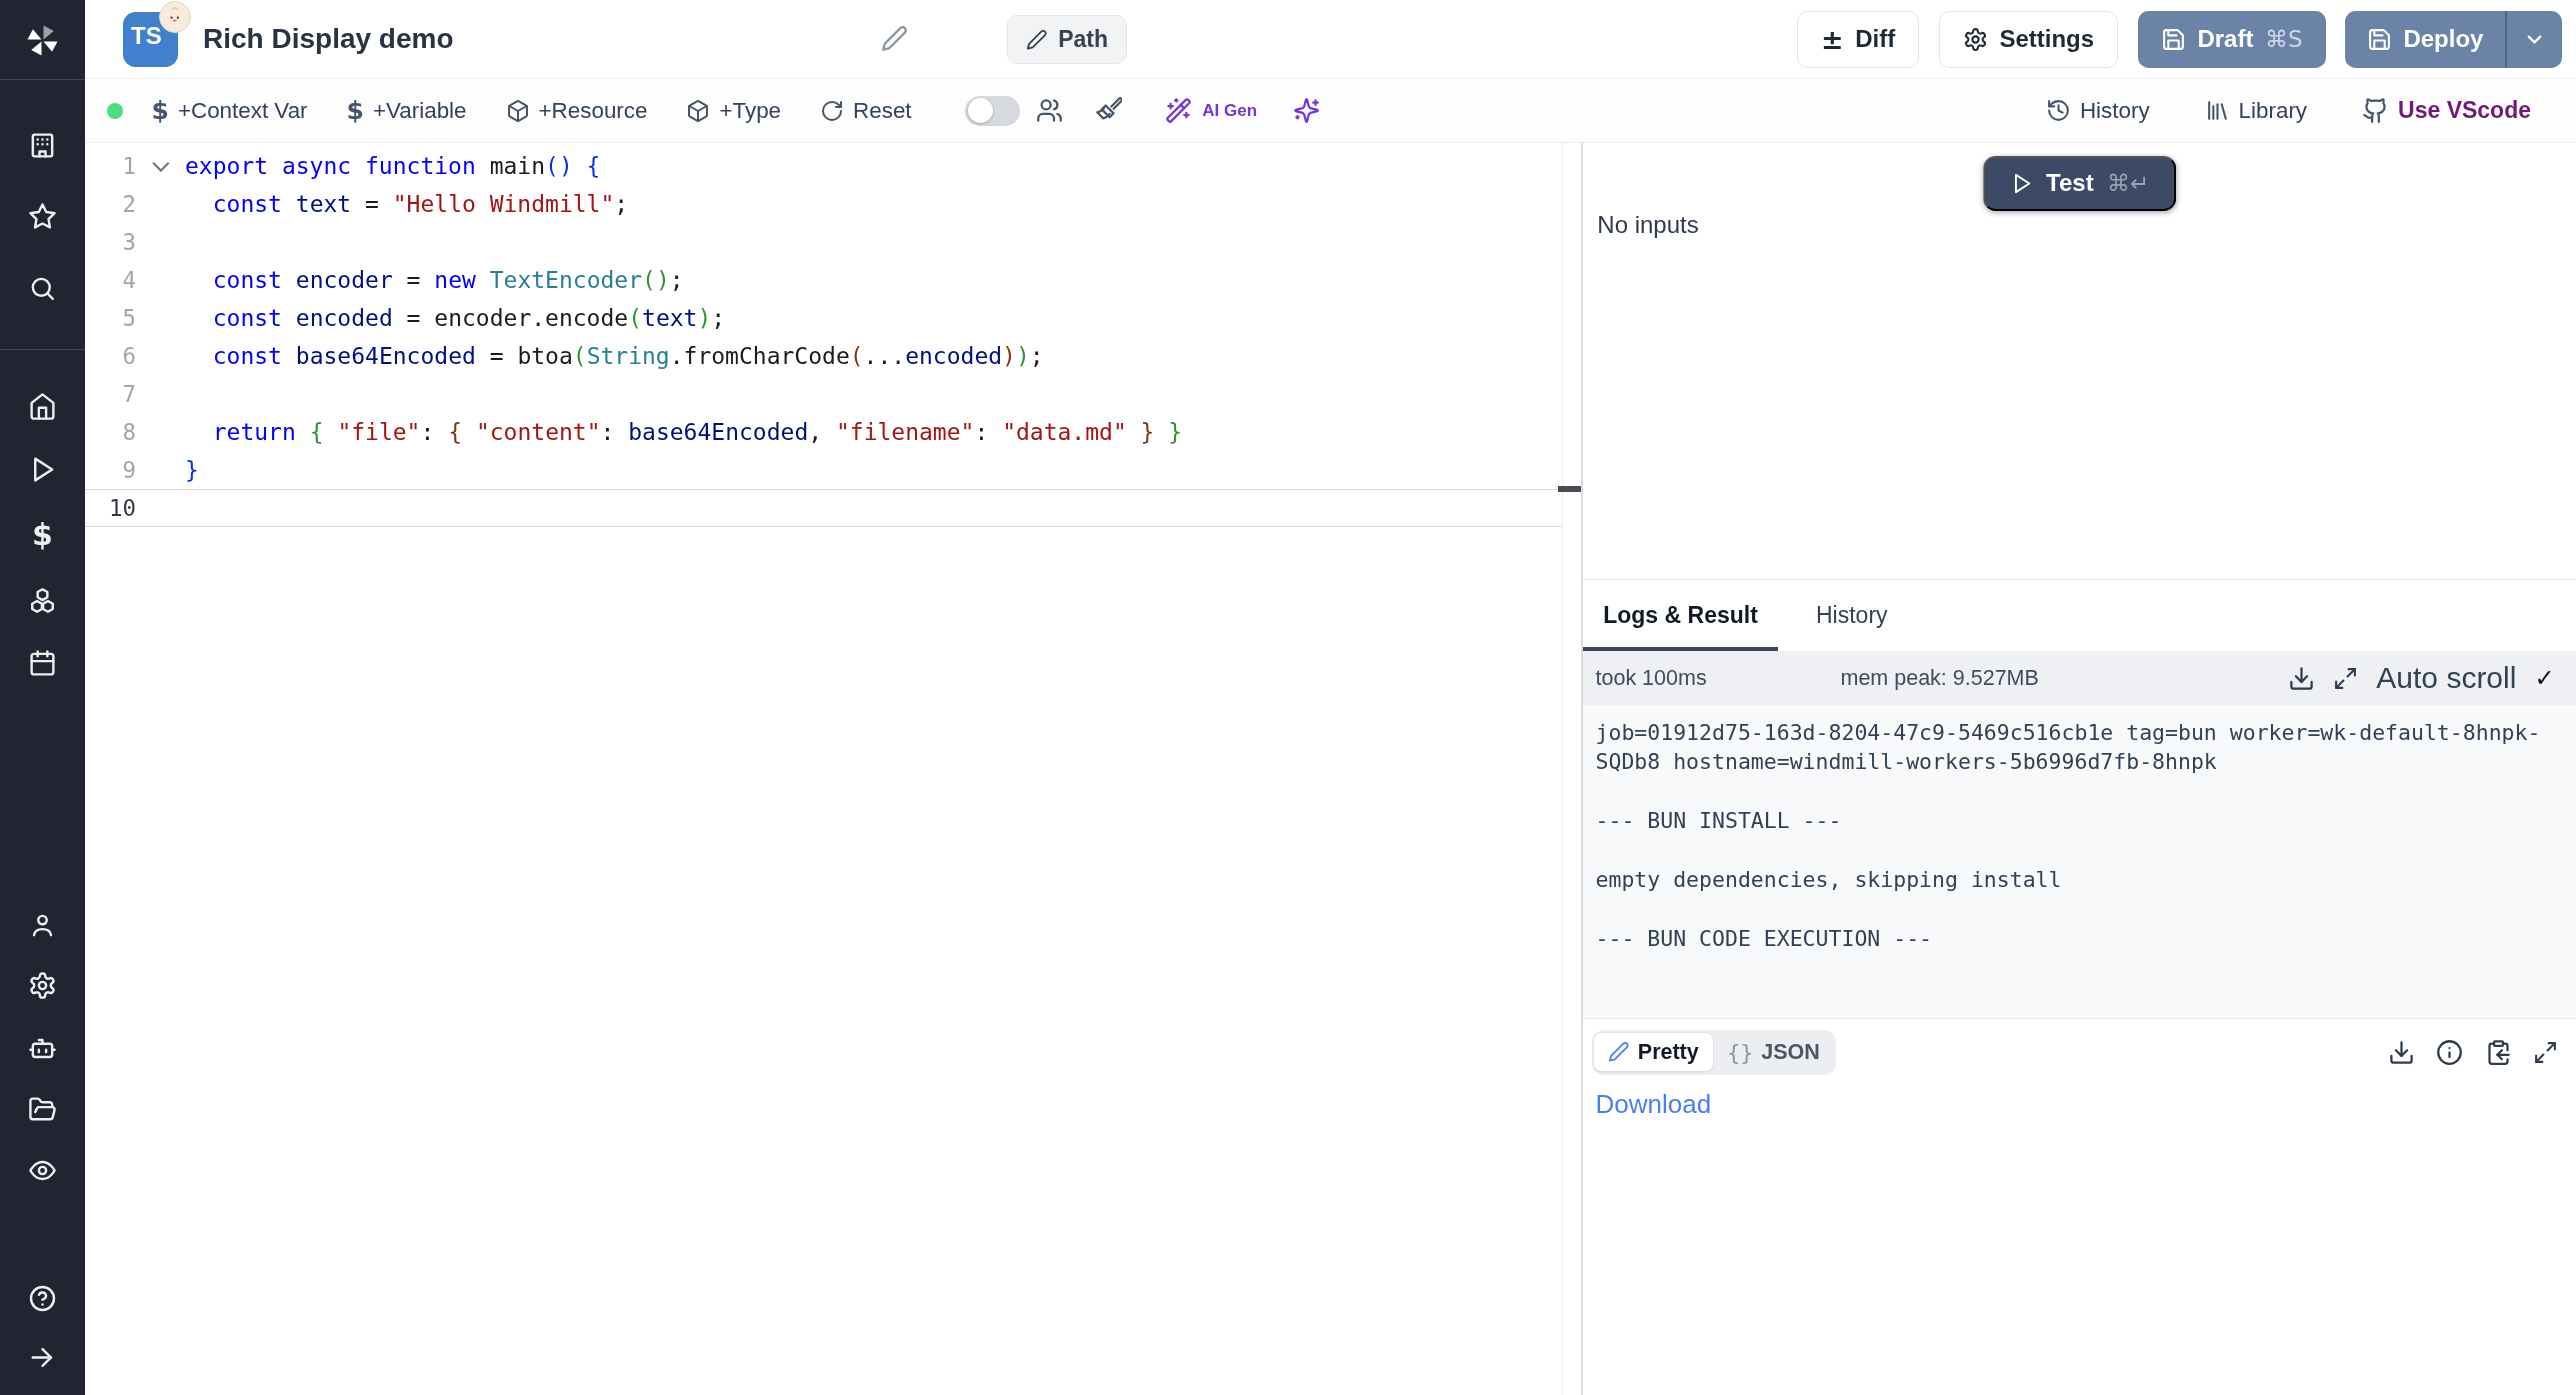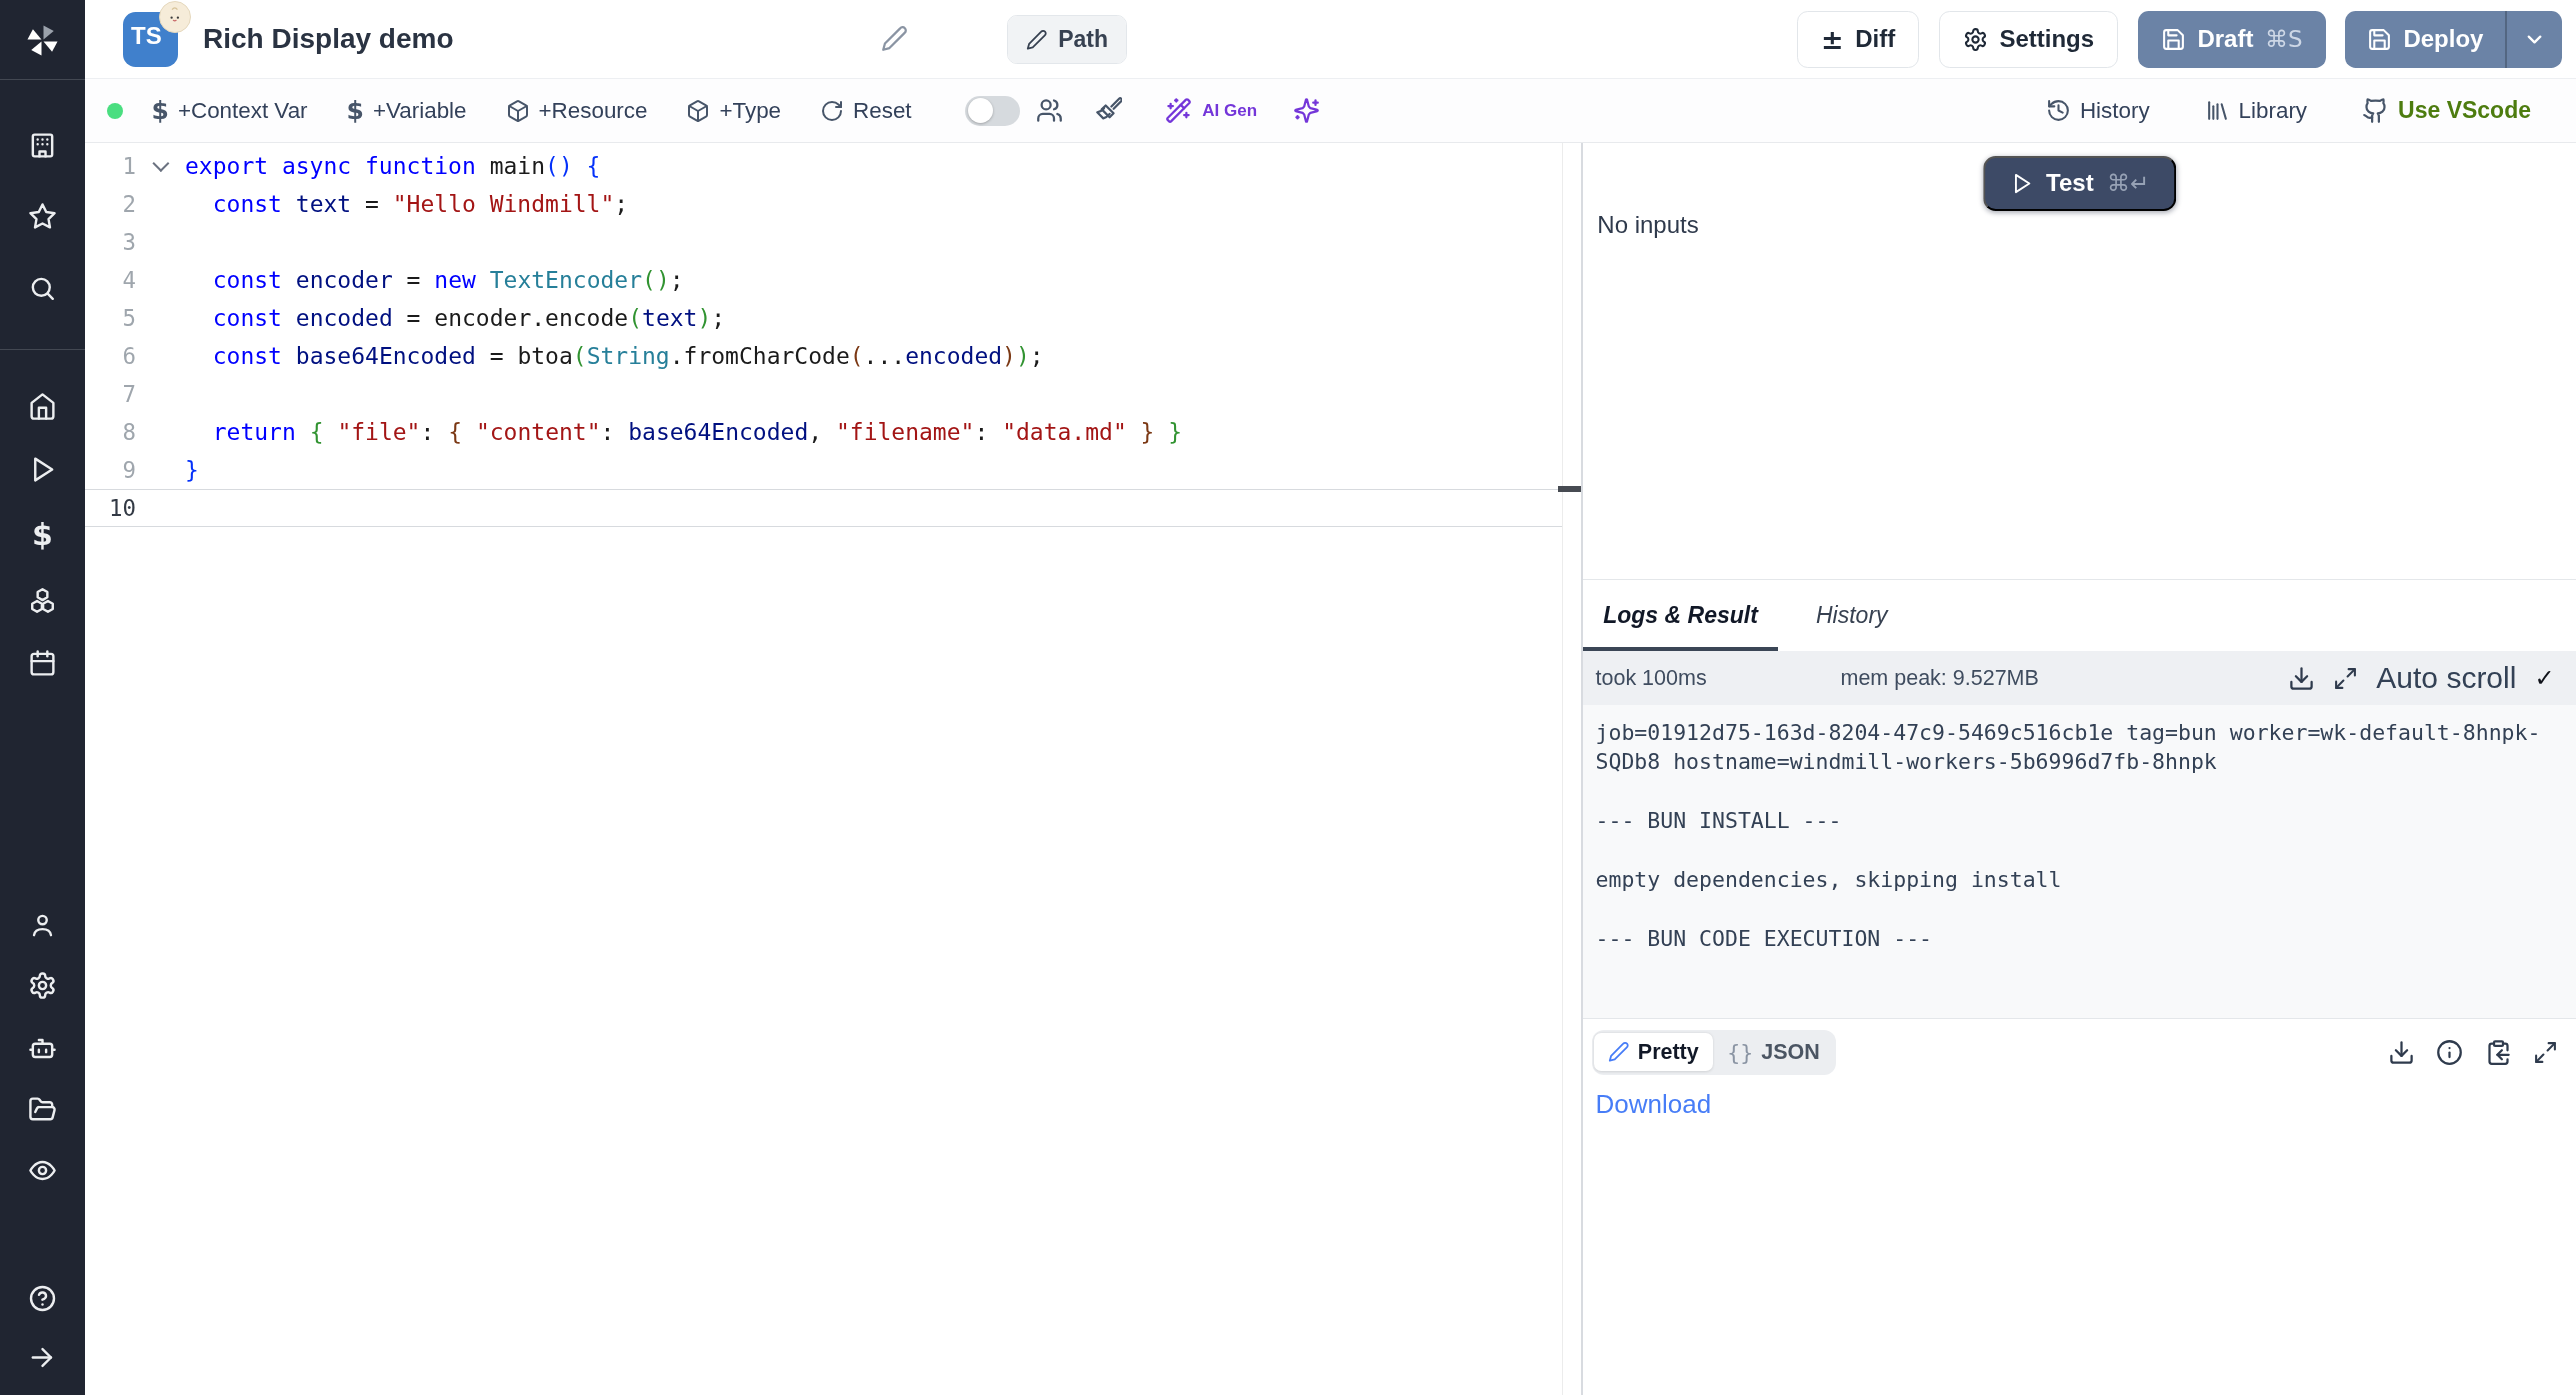--- a/index.html
+++ b/index.html
@@ -55,21 +55,21 @@
   .tb-dot{width:16px;height:16px;border-radius:50%;background:var(--green);margin-right:29px;}
   .tb-item{display:flex;align-items:center;gap:9px;color:#33415a;font-size:22.4px;cursor:pointer;margin-right:39px;white-space:nowrap;}
   .tb-item .ic{color:#475569;}
   .tb-dollar{font-family:"DejaVu Sans",sans-serif;font-size:25px;font-weight:600;color:#475569;}
   .toggle{width:55px;height:30px;border-radius:15px;background:#d6dade;position:relative;cursor:pointer;margin:0 16px 0 14.3px;}
   .toggle .knob{position:absolute;left:2.7px;top:2.7px;width:25px;height:25px;border-radius:50%;background:#fff;box-shadow:0 0.9px 2.7px rgba(0,0,0,.25);}
   .tb-icon{color:#475569;cursor:pointer;margin-right:32px;}
   .tb-ai{display:flex;align-items:center;gap:10.7px;color:var(--purple);font-size:17px;font-weight:600;cursor:pointer;margin:0 36px 0 10.7px;}
   .tb-right{margin-left:auto;display:flex;align-items:center;gap:55px;}
   .tb-right .tb-item{margin-right:0;}
-  .tb-item.strong{font-weight:700;color:#4d7c0f;font-size:23px;text-align:right;}
+  .tb-item.strong{font-weight:700;color:#701a75;font-size:23px;text-align:right;}
 
   
   .code-area{position:absolute;left:85px;top:143px;width:1477px;bottom:0;background:#fff;
              font-family:"DejaVu Sans Mono",monospace;font-size:23px;padding-top:3.6px;}
   .code-row{display:flex;height:38px;align-items:center;}
   .code-row.current{box-shadow:inset 0 0.9px 0 #d7dade, inset 0 -0.9px 0 #d7dade;}
   .ln{width:51px;flex:none;text-align:right;color:#9fa6ad;font-size:22.4px;}
   .code-row.current .ln{color:#333a45;}
   .fold{width:49px;flex:none;display:flex;align-items:center;justify-content:center;}
   .fold.chev::after{content:"";width:9.8px;height:9.8px;border-right:2.2px solid #6b7280;
@@ -86,21 +86,21 @@
   .rpanel{position:absolute;left:1583px;right:0;top:143px;bottom:0;background:#fff;display:flex;flex-direction:column;}
   .inputs{height:436px;position:relative;flex:none;}
   .test-btn{position:absolute;left:50%;transform:translateX(-50%);top:12.5px;height:55px;
             display:flex;align-items:center;gap:13.4px;padding:0 25px;border-radius:12.5px;
             background:var(--navy);color:#fff;font-size:24px;font-weight:700;cursor:pointer;
             box-shadow:0 1.8px 5.4px rgba(20,30,55,.35);}
   .test-btn .kbd{color:#97a2b5;font-size:23px;font-weight:400;}
   .no-inputs{position:absolute;left:14.3px;top:68px;font-size:24px;color:#2f3a4c;}
 
   .tabbar{flex:none;height:72px;border-top:0.9px solid #e4e7ea;display:flex;align-items:stretch;}
-  .tab{display:flex;align-items:center;justify-content:center;font-size:23px;cursor:pointer;font-style:italic;}
+  .tab{display:flex;align-items:center;justify-content:center;font-size:23px;cursor:pointer;}
   .tab.active{width:195px;position:relative;color:#111827;font-weight:600;}
   .tab.active::after{content:"";position:absolute;left:0;right:0;bottom:0;height:4.5px;background:#3b4656;}
   .tab.plain{color:#374151;margin-left:38px;}
 
   .statsbar{flex:none;height:54px;background:#eef0f3;display:flex;align-items:center;
             padding:0 21.5px 0 12.5px;font-size:21.5px;color:#3f4c5f;}
   .stat-took{width:245px;flex:none;}
   .stats-right{margin-left:auto;display:flex;align-items:center;gap:18px;color:#2f3b4d;}
   .stats-right .lbl{font-size:30px;color:#334155;}
   .checkmark{font-family:"DejaVu Sans",sans-serif;font-size:24px;color:#10131a;cursor:pointer;}

